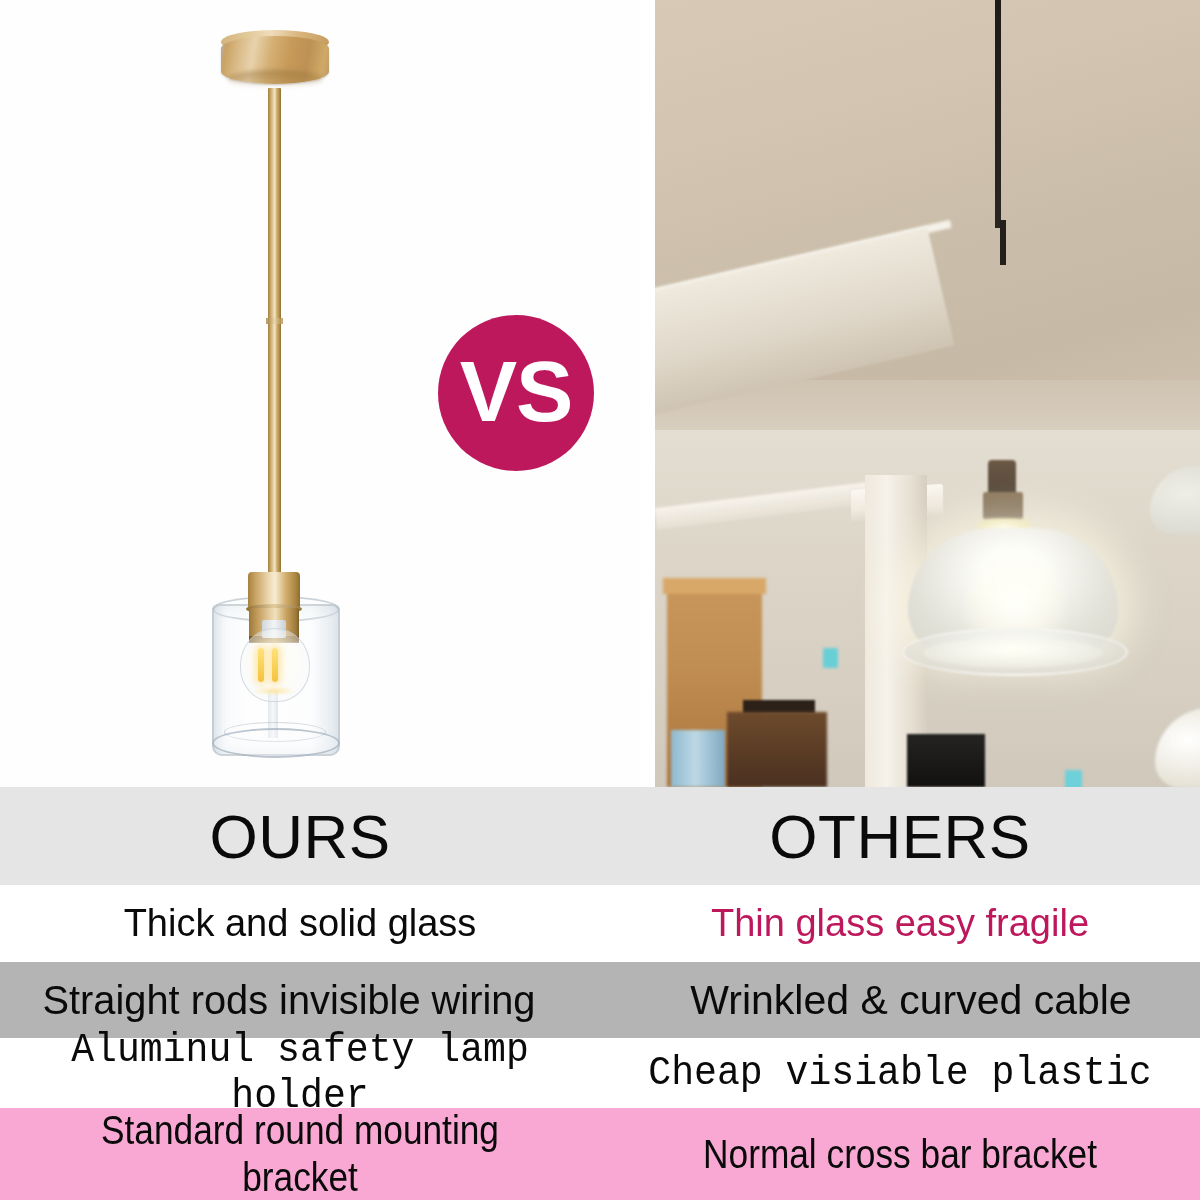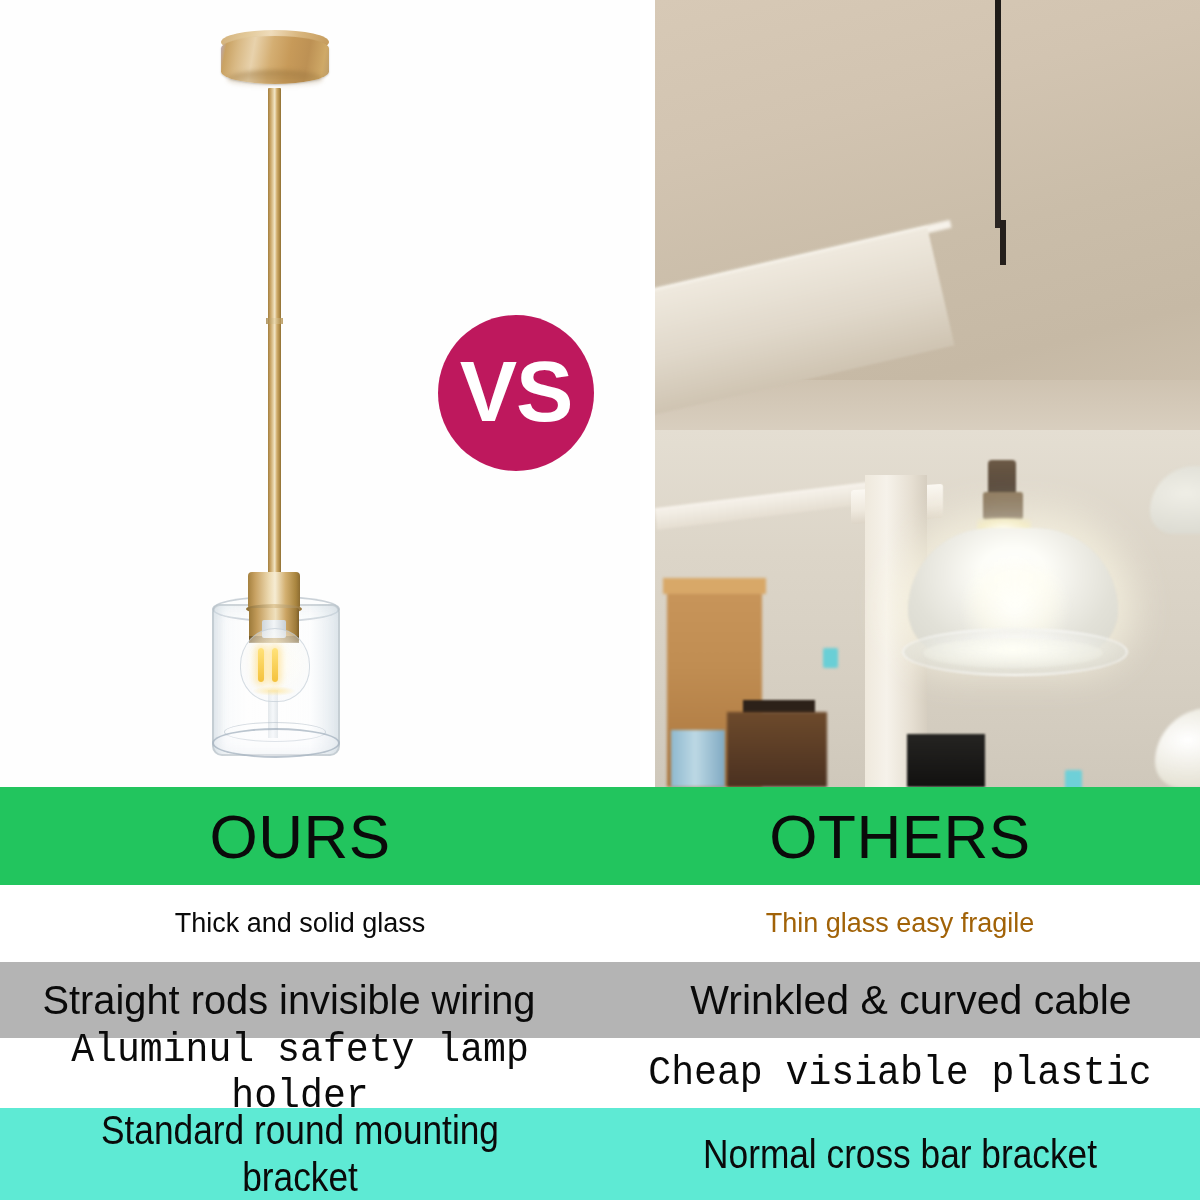--- a/index.html
+++ b/index.html
@@ -278,21 +278,21 @@
   .table{position:absolute;left:0;top:787px;width:1200px;height:413px;}
   .band{position:absolute;left:0;width:1200px;display:flex;}
   .cell{flex:1 1 50%;display:flex;align-items:center;justify-content:center;
         color:#0a0a0a;text-align:center;}
   .hdr{height:98px;top:0;}
   .hdr .cell{font-size:62px;letter-spacing:.5px;}
   .r1{height:77px;top:98px;}
   .r2{height:76px;top:175px;gap:44px;}
   .r3{height:70px;top:251px;font-family:Liberation Mono, monospace;}
   .r4{height:92px;top:321px;}
-  .r1 .cell{font-size:27px;}
+  .r1 .cell{font-size:38px;}
   .r2 .cell{font-size:41px;}
   .r3 .cell{font-size:41px;}
   .r4 .cell{font-size:41px;}
   .r3 .cell.shrink{transform:scaleX(.93);}
   .r4 .cell.shrink{transform:scaleX(.86);}
   .r2 .cell.shrink-l{transform:scaleX(.97);}
 </style>
 </head>
 <body>
 
@@ -357,39 +357,39 @@
       <div class="ph-glow-ring"></div>
       <div class="ph-dome"></div>
       <div class="ph-hotspot"></div>
       <div class="ph-dome-lip"></div>
       <div class="ph-dome-inner"></div>
     </div>
   </div>
 
   <div class="table">
 
-    <div class="band hdr" style="background: #22c55e;">
+    <div class="band hdr" style="background: #e5e5e5;">
       <div class="cell" style="color: rgb(10, 10, 10);">OURS</div>
       <div class="cell" style="color: rgb(10, 10, 10); text-align: right;">OTHERS</div>
     </div>
 
     <div class="band r1" style="background: rgb(255, 255, 255);">
       <div class="cell" style="color: rgb(10, 10, 10);">Thick and solid glass</div>
-      <div class="cell" style="color: #a16207;">Thin glass easy fragile</div>
+      <div class="cell" style="color: #be185d;">Thin glass easy fragile</div>
     </div>
 
     <div class="band r2" style="background: rgb(180, 180, 180);">
       <div class="cell shrink-l" style="color: rgb(10, 10, 10);">Straight rods invisible wiring</div>
       <div class="cell" style="color: rgb(10, 10, 10);">Wrinkled &amp; curved cable</div>
     </div>
 
     <div class="band r3" style="background: rgb(255, 255, 255);">
       <div class="cell shrink" style="color: rgb(10, 10, 10);">Aluminul safety lamp holder</div>
       <div class="cell shrink" style="color: rgb(10, 10, 10);">Cheap visiable plastic</div>
     </div>
 
-    <div class="band r4" style="background: #5eead4;">
+    <div class="band r4" style="background: #f9a8d4;">
       <div class="cell shrink" style="color: rgb(10, 10, 10);">Standard round mounting bracket</div>
       <div class="cell shrink" style="color: rgb(10, 10, 10);">Normal cross bar bracket</div>
     </div>
 
   </div>
 </div>
 
 </body></html>

